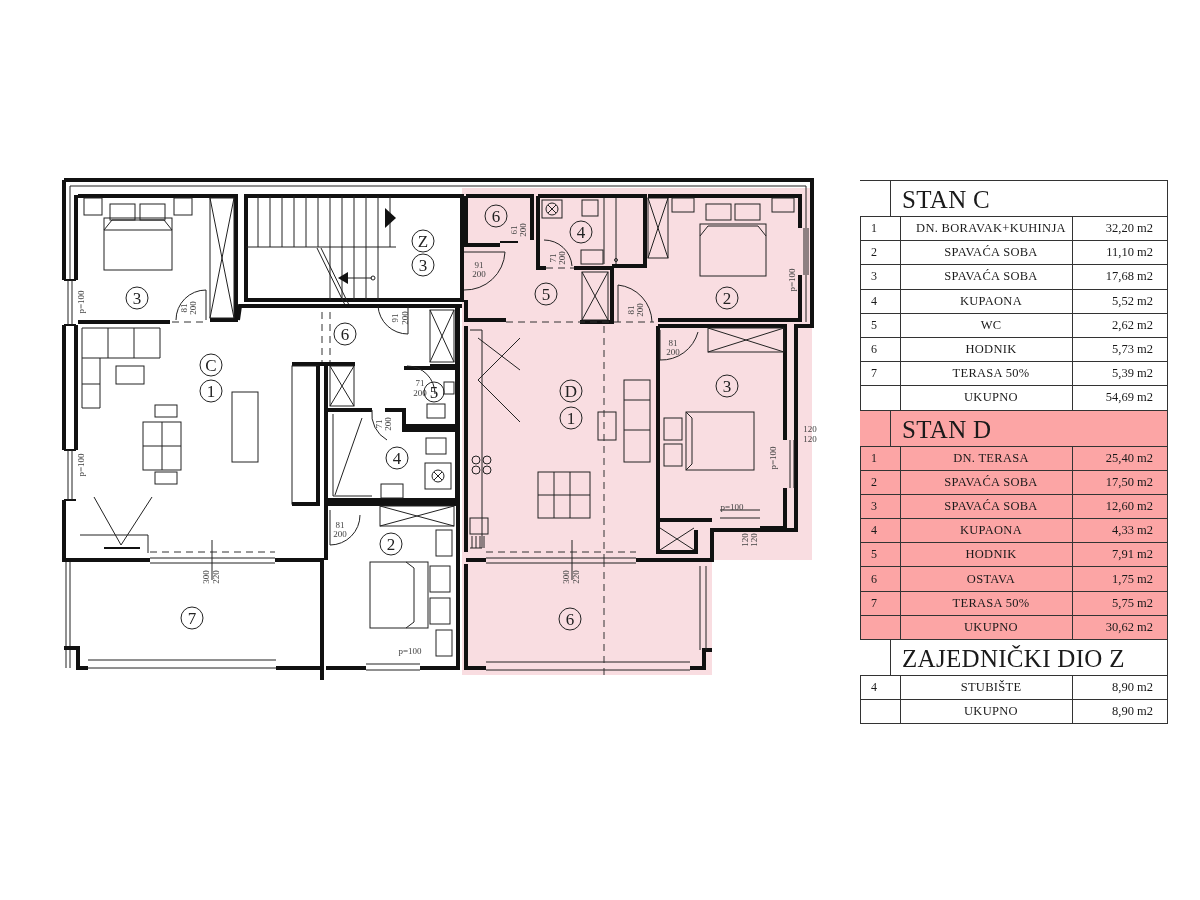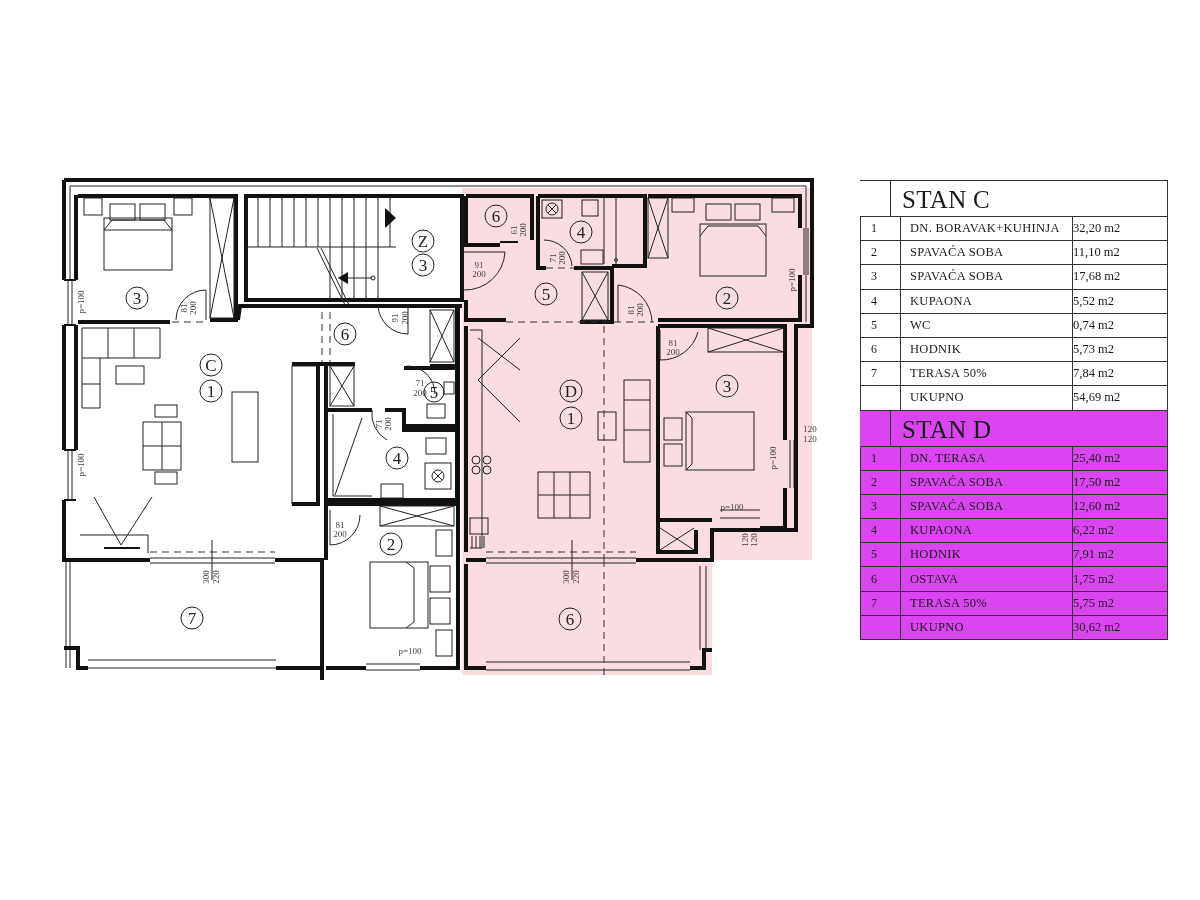--- a/index.html
+++ b/index.html
@@ -12,30 +12,30 @@
     .th { fill: none; stroke: #222; stroke-width: 1; }
     .dash { fill: none; stroke: #333; stroke-width: 1; stroke-dasharray: 7 5; }
     .pink { fill: #f9dde1; stroke: none; }
     .lbl { font-family: "Liberation Serif", serif; font-size: 17px; fill: #222; text-anchor: middle; dominant-baseline: central; }
     .dim { font-family: "Liberation Serif", serif; font-size: 9px; fill: #444; text-anchor: middle; }
     .circ { fill: none; stroke: #222; stroke-width: 1; }
 
     
     #areas { position: absolute; left: 860px; top: 180px; width: 308px; }
     .sec { position: relative; }
-    .sec.pinkbg { background: #d946ef; }
+    .sec.pinkbg { background: #fca5a5; }
     .sec-head { display: flex; height: 35px; border-right: 1px solid #333; }
     .sec-head .idx { width: 30px; border-right: 1px solid #333; }
     .sec-head .title { padding-left: 11px; font-size: 25px; line-height: 38px; letter-spacing: 0.3px; }
     .sec.first .sec-head { border-top: 1px solid #333; }
     table.rows { width: 100%; border-collapse: collapse; font-size: 12.5px; }
     table.rows td { border: 1px solid #333; height: 23.2px; padding: 0; }
     td.n { width: 29px; text-align: left; padding-left: 10px !important; font-size: 12px; }
-    td.name { padding-left: 9px !important; letter-spacing: 0.3px; }
-    td.val { width: 80px; padding-right: 14px !important; }
+    td.name { padding-left: 9px !important; letter-spacing: 0.3px; text-align: center; }
+    td.val { width: 80px; text-align: right; padding-right: 14px !important; }
   </style>
 </head>
 <body>
 
 <div id="plan">
 <svg viewBox="0 0 860 900" xmlns="http://www.w3.org/2000/svg">
 
   <g>
     <rect class="pink" x="462" y="188" width="350" height="372"></rect>
     <rect class="pink" x="462" y="555" width="250" height="120"></rect>
@@ -339,31 +339,31 @@
             <td class="val">17,68 m2</td>
           </tr>
       <tr>
             <td class="n">4</td>
             <td class="name">KUPAONA</td>
             <td class="val">5,52 m2</td>
           </tr>
       <tr>
             <td class="n">5</td>
             <td class="name">WC</td>
-            <td class="val">0,74 m2</td>
+            <td class="val">2,62 m2</td>
           </tr>
       <tr>
             <td class="n">6</td>
             <td class="name">HODNIK</td>
             <td class="val">5,73 m2</td>
           </tr>
       <tr>
             <td class="n">7</td>
             <td class="name">TERASA 50%</td>
-            <td class="val">7,84 m2</td>
+            <td class="val">5,39 m2</td>
           </tr>
       <tr>
             <td class="n"></td>
             <td class="name">UKUPNO</td>
             <td class="val">54,69 m2</td>
           </tr>
     </tbody>
       </table>
   </div>
 
@@ -385,21 +385,21 @@
             <td class="val">17,50 m2</td>
           </tr>
       <tr>
             <td class="n">3</td>
             <td class="name">SPAVAĆA SOBA</td>
             <td class="val">12,60 m2</td>
           </tr>
       <tr>
             <td class="n">4</td>
             <td class="name">KUPAONA</td>
-            <td class="val">6,22 m2</td>
+            <td class="val">4,33 m2</td>
           </tr>
       <tr>
             <td class="n">5</td>
             <td class="name">HODNIK</td>
             <td class="val">7,91 m2</td>
           </tr>
       <tr>
             <td class="n">6</td>
             <td class="name">OSTAVA</td>
             <td class="val">1,75 m2</td>
@@ -411,13 +411,33 @@
           </tr>
       <tr>
             <td class="n"></td>
             <td class="name">UKUPNO</td>
             <td class="val">30,62 m2</td>
           </tr>
     </tbody>
       </table>
   </div>
 
+  <div class="sec">
+    <div class="sec-head">
+      <div class="idx"></div>
+      <div class="title">ZAJEDNIČKI DIO Z</div>
+    </div>
+    <table class="rows">
+      <tbody>
+          <tr>
+            <td class="n">4</td>
+            <td class="name">STUBIŠTE</td>
+            <td class="val">8,90 m2</td>
+          </tr>
+      <tr>
+            <td class="n"></td>
+            <td class="name">UKUPNO</td>
+            <td class="val">8,90 m2</td>
+          </tr>
+    </tbody>
+      </table>
+  </div>
 </div>
 
 </body></html>

